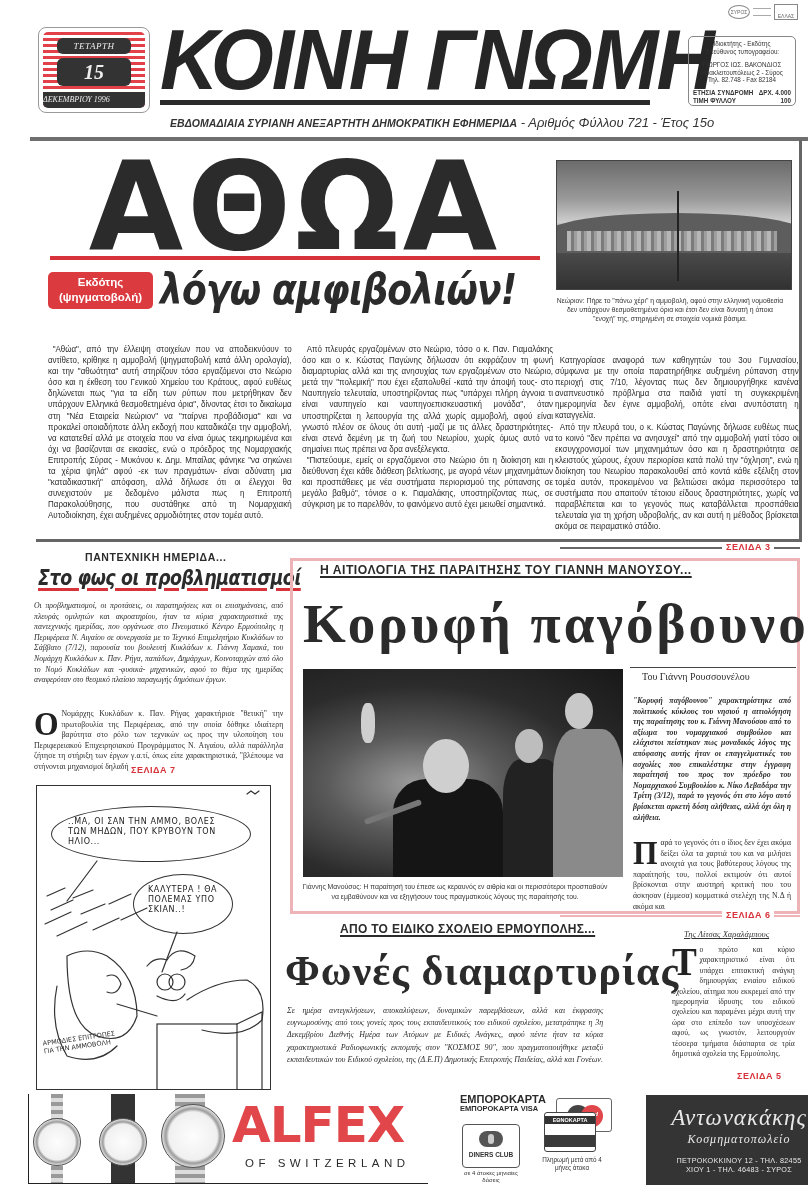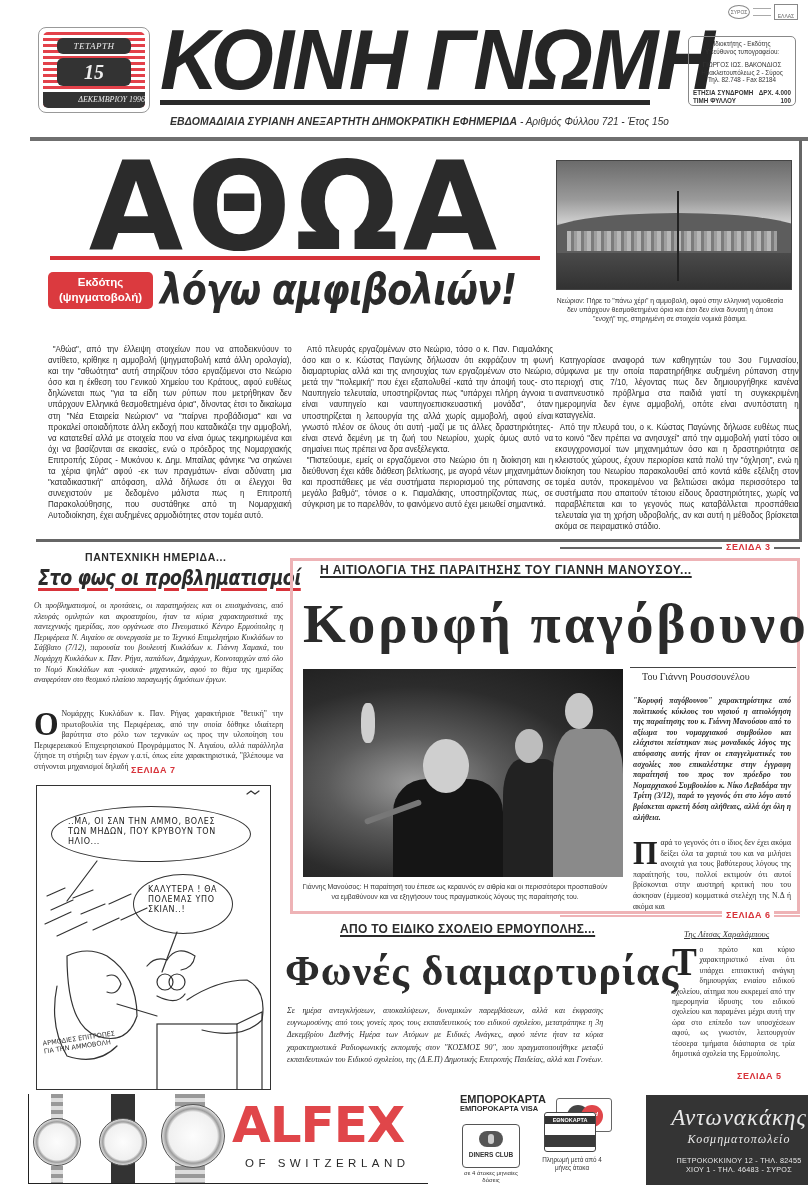--- a/index.html
+++ b/index.html
@@ -12,32 +12,32 @@
   .postmark { left: 728px; top: 4px; width: 72px; height: 16px; display: flex; gap: 3px; align-items: center; }
   .postmark .seal { width: 22px; height: 14px; border: 1px solid #888; border-radius: 50%; font-size: 5px; color: #666; display: flex; align-items: center; justify-content: center; }
   .postmark .lines { width: 18px; height: 8px; border-top: 1px solid #aaa; border-bottom: 1px solid #aaa; }
   .postmark .stamp { width: 24px; height: 16px; border: 1px solid #888; font-size: 5px; color: #666; display: flex; align-items: flex-end; justify-content: center; }
 
   .datebox { left: 38px; top: 27px; width: 112px; height: 86px; border: 1px solid #999; border-radius: 8px; padding: 4px; background: #fff; }
   .datebox-inner { width: 100%; height: 100%; border-radius: 5px; overflow: hidden;
     background: repeating-linear-gradient(180deg, #e3414a 0 3px, #fff 3px 6px); position: relative; }
   .datebox .day { position: absolute; left: 14px; top: 6px; width: 74px; height: 16px; background: #333; border-radius: 6px; color: #eee; font-family: "Liberation Serif", serif; font-style: italic; font-size: 9px; text-align: center; line-height: 16px; letter-spacing: 0.5px; }
   .datebox .num { position: absolute; left: 14px; top: 26px; width: 74px; height: 28px; background: #333; border-radius: 6px; color: #eee; font-family: "Liberation Serif", serif; font-style: italic; font-weight: bold; font-size: 20px; text-align: center; line-height: 28px; }
-  .datebox .month { position: absolute; left: 0; right: 0; bottom: 0; height: 16px; background: #333; color: #eee; font-family: "Liberation Serif", serif; font-style: italic; font-size: 8px; text-align: right; line-height: 16px; }
+  .datebox .month { position: absolute; left: 0; right: 0; bottom: 0; height: 16px; background: #333; color: #eee; font-family: "Liberation Serif", serif; font-style: italic; font-size: 8px; text-align: left; line-height: 16px; }
 
   .logo { left: 160px; top: 18px; width: 490px; height: 82px; font-family: "Liberation Sans", sans-serif; font-weight: bold; font-style: italic; font-size: 86px; line-height: 82px; letter-spacing: -2px; color: #262626; transform: scaleX(0.94); transform-origin: left center; white-space: nowrap; }
   .logo-rule { left: 160px; top: 100px; width: 490px; height: 5px; background: #2a2a2a; }
 
   .infobox { left: 688px; top: 36px; width: 108px; height: 70px; border: 1px solid #888; border-radius: 5px; padding: 3px 4px; font-size: 6.3px; color: #333; text-align: center; line-height: 1.25; }
   .infobox .row { display: flex; justify-content: space-between; font-weight: bold; }
   .infobox .gap { height: 5px; }
 
   .tagline { left: 170px; top: 115px; width: 630px; font-size: 10.5px; color: #333; white-space: nowrap; }
   .tagline b { font-style: italic; font-weight: bold; letter-spacing: 0.1px; }
-  .tagline span { font-style: italic; font-size: 10px; }
+  .tagline span { font-style: italic; font-size: 13px; }
 
   .top-rule { left: 30px; top: 137px; width: 778px; height: 4px; background: #6f6f6f; }
 
   
   .lead-frame { left: 36px; top: 140px; width: 766px; height: 402px; border-right: 3px solid #666; border-bottom: 3px solid #666; }
   .athoa { left: 56px; top: 148px; width: 478px; height: 118px; font-family: "DejaVu Sans", sans-serif; font-weight: bold; font-size: 122px; line-height: 118px; color: #2b2b2b; letter-spacing: 4px; text-align: center; transform: scaleY(1.0); white-space: nowrap; }
   .athoa-rule { left: 50px; top: 256px; width: 490px; height: 4px; background: #d7333a; }
   .red-tag { left: 48px; top: 272px; width: 105px; height: 37px; background: #db3a3f; border-radius: 5px; color: #fff; font-weight: bold; font-size: 11.5px; text-align: center; line-height: 15px; padding-top: 3px; }
   .subhead { left: 160px; top: 262px; width: 385px; height: 55px; font-family: "DejaVu Sans", sans-serif; font-weight: bold; font-style: italic; font-size: 42px; line-height: 55px; color: #2b2b2b; letter-spacing: -1px; white-space: nowrap; transform: scaleX(0.86); transform-origin: left center; }
 

